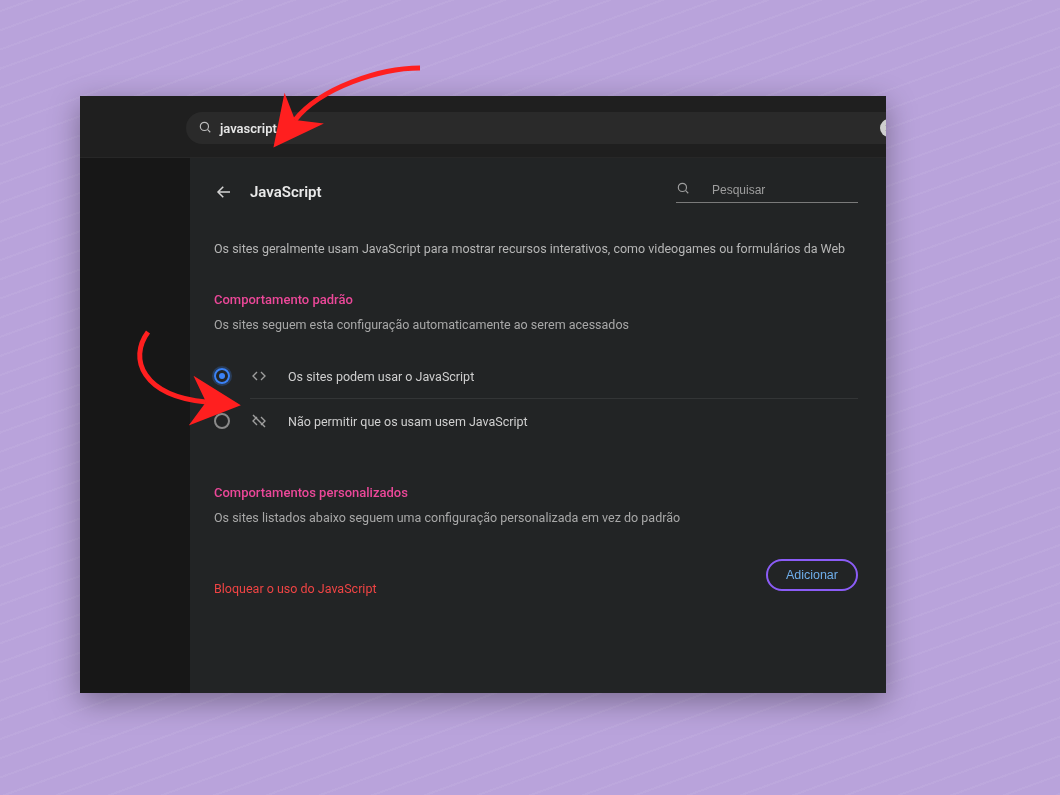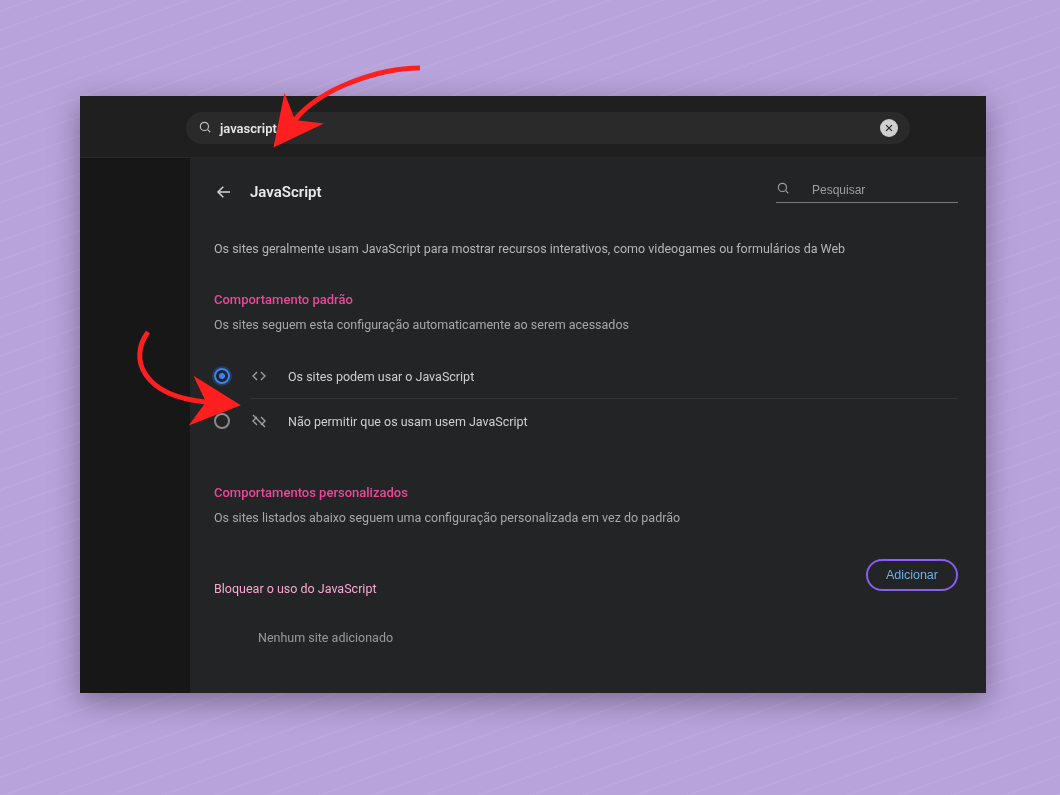--- a/index.html
+++ b/index.html
@@ -17,21 +17,21 @@
     background:
       repeating-linear-gradient(-20deg,
         rgba(255,255,255,0.05) 0 2px,
         transparent 2px 18px);
     pointer-events: none;
   }
 
   .window {
     position: absolute;
     left: 80px; top: 96px;
-    width: 906px; height: 597px;
+    width: 806px; height: 597px;
     background: #1f1f1f;
     box-shadow: 0 8px 28px rgba(0,0,0,0.35);
     overflow: hidden;
   }
 
   
   .topbar {
     position: absolute;
     left: 0; right: 0; top: 0;
     height: 62px;
@@ -148,21 +148,21 @@
     height: 1px;
     background: rgba(255,255,255,0.08);
     margin-left: 36px;
   }
 
   .custom-section { margin-top: 42px; }
   .custom-row {
     display: flex; align-items: center;
     margin-top: 28px;
   }
-  .custom-row .label { font-size: 12.5px; color: #f9a8d4; margin-top: 28px; }
+  .custom-row .label { font-size: 12.5px; color: #ef4444; margin-top: 28px; }
   .add-btn {
     margin-left: auto;
     border: 2px solid #8b5cf6;
     color: #6faeea;
     background: transparent;
     border-radius: 18px;
     padding: 7px 18px;
     font-size: 12.5px;
     cursor: pointer;
   }
@@ -260,21 +260,20 @@
 
     <div class="custom-section">
       <div class="section-title">Comportamentos personalizados</div>
       <div class="section-sub">Os sites listados abaixo seguem uma configuração personalizada em vez do padrão</div>
 
       <div class="custom-row">
         <span class="label">Bloquear o uso do JavaScript</span>
         <button class="add-btn">Adicionar</button>
       </div>
 
-      <div class="empty-msg">Nenhum site adicionado</div>
     </div>
 
   </div>
 </div>
 
 <div class="arrow" style="left:280px; top:58px; width:150px; height:80px;">
   <svg width="150" height="80">
     <defs>
       <marker id="ah1" markerWidth="12" markerHeight="12" refX="3" refY="5" orient="auto">
         <path d="M0,0 L10,5 L0,10 L3,5 Z" fill="#ff1f1f"></path>

